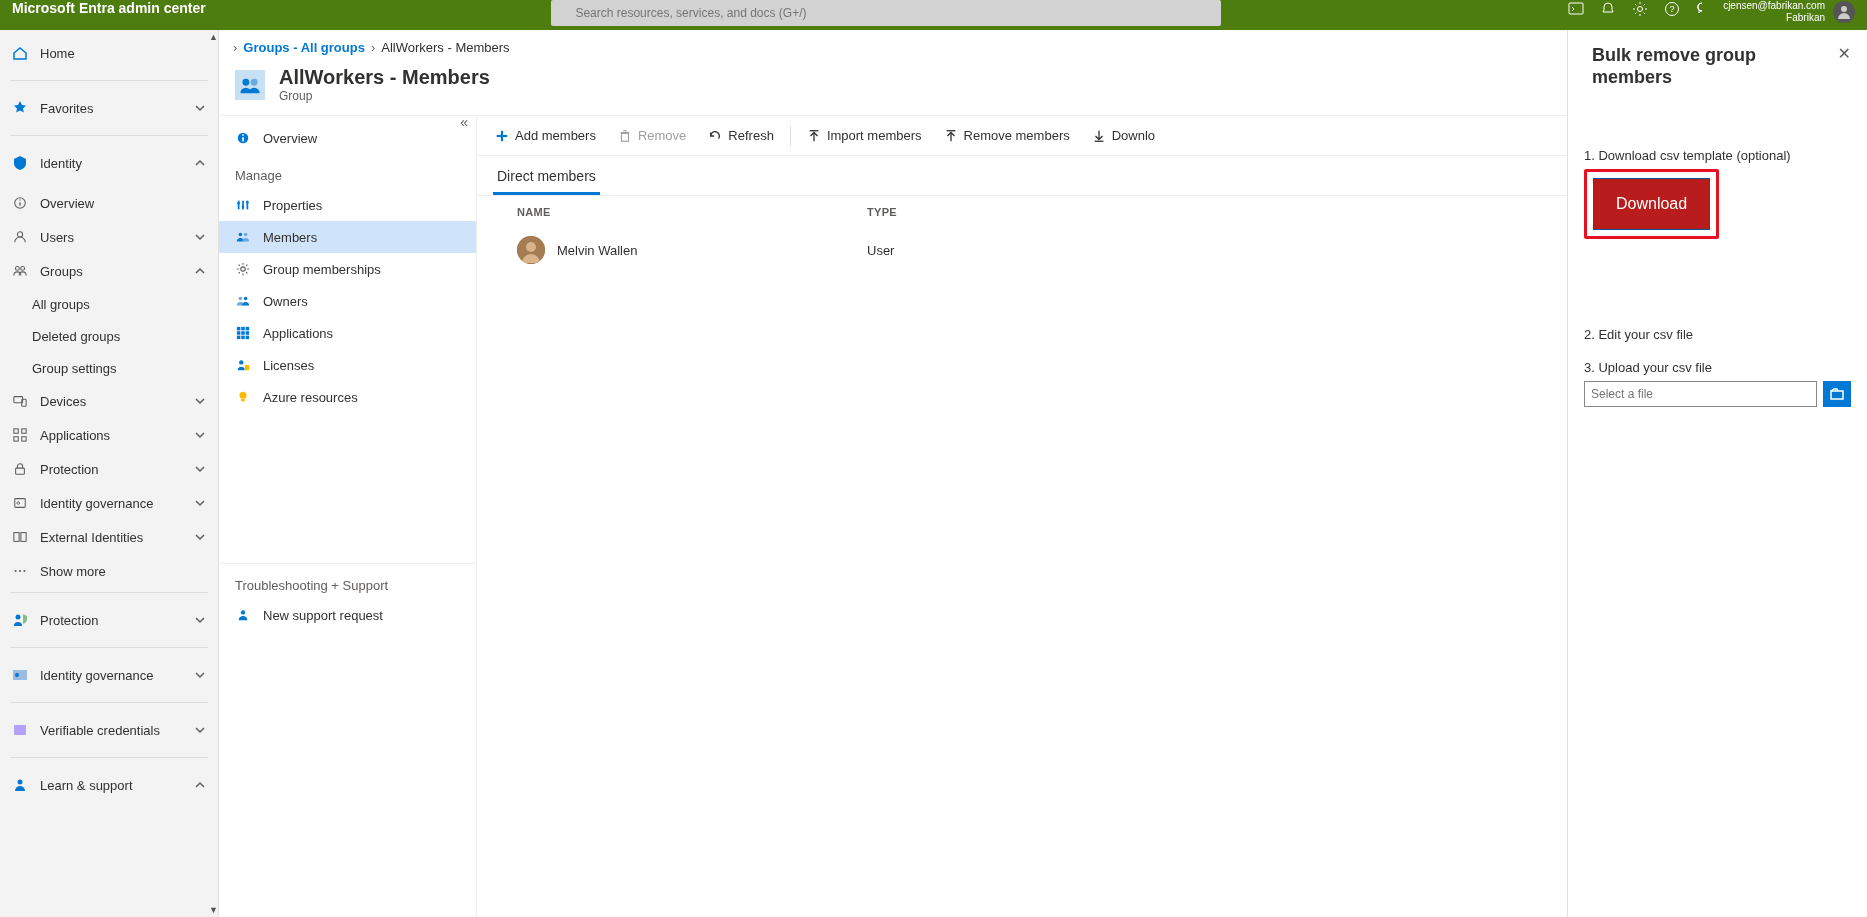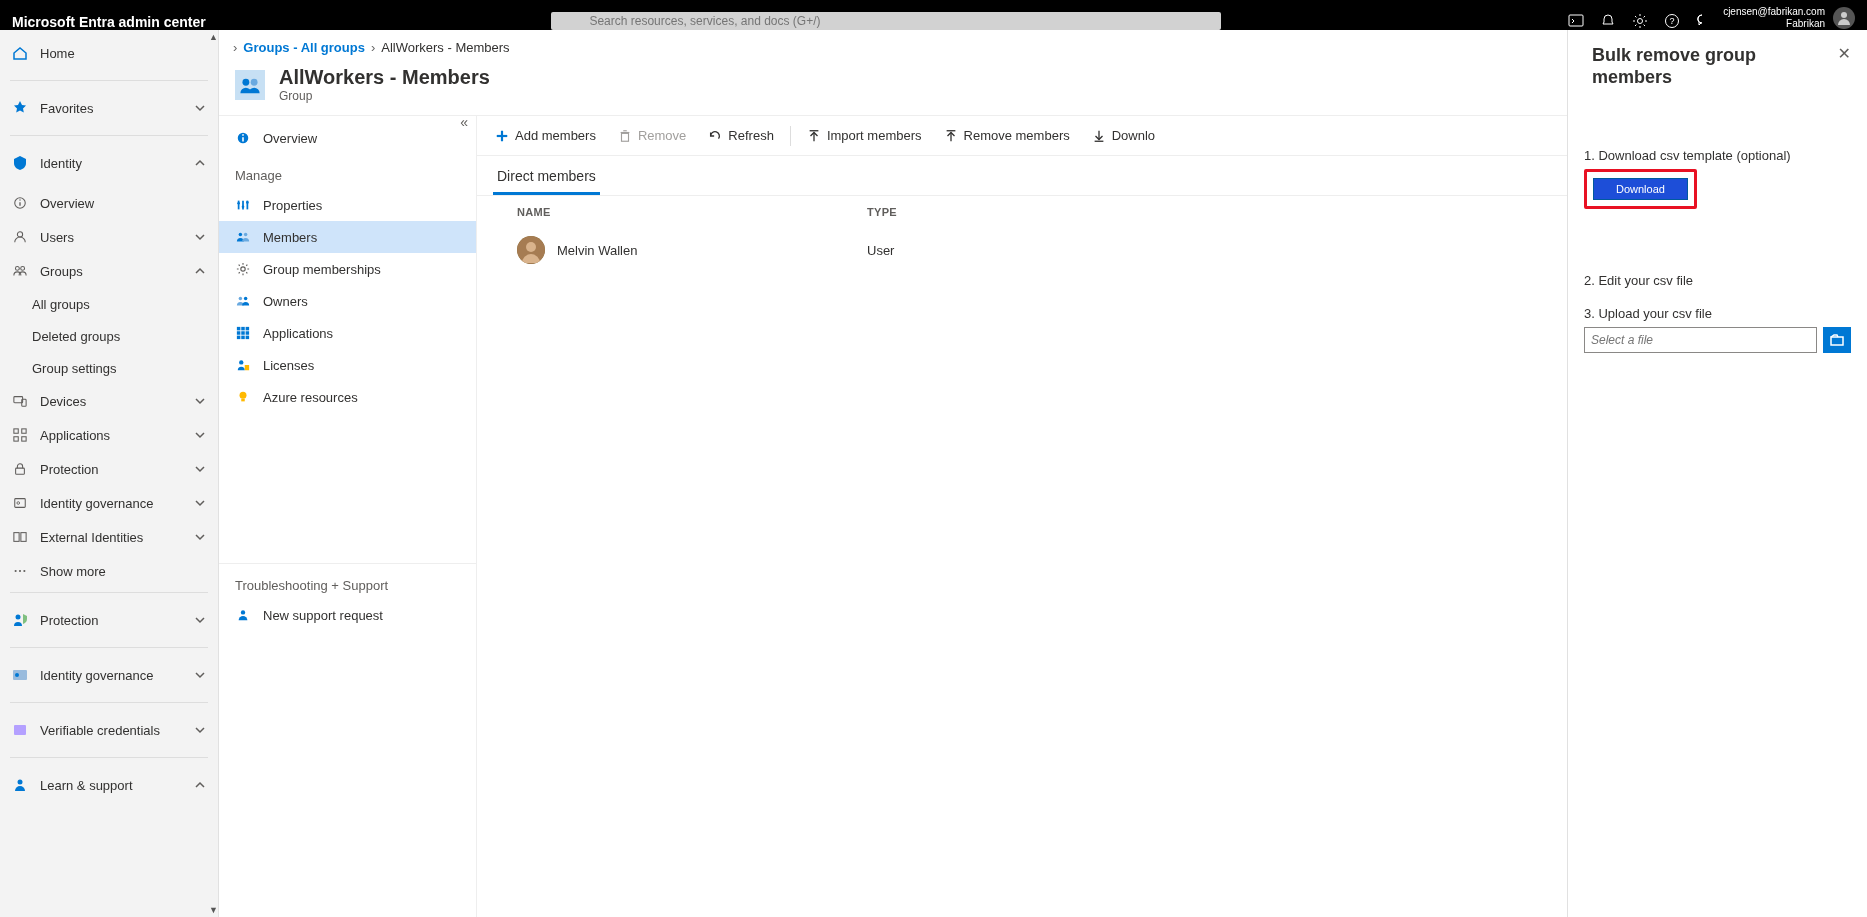--- a/index.html
+++ b/index.html
@@ -1,22 +1,22 @@
 <!DOCTYPE html>
 <html><head>
 <meta charset="utf-8">
 <style>
 * { box-sizing: border-box; margin: 0; padding: 0; }
 body { font-family: "Segoe UI", sans-serif; font-size: 13px; color: #323130; background: #fff; overflow: hidden; }
 
 
-.topbar { height: 30px; background: #000000; color: #fff; display: flex; align-items: flex-end; padding: 0 12px; }
+.topbar { height: 30px; background: #4d7c0f; color: #fff; display: flex; align-items: flex-start; padding: 0 12px; }
 .topbar .brand { font-size: 14px; font-weight: 600; }
 .topbar .search-wrap { flex: 1; display: flex; justify-content: center; }
-.topbar .search { width: 670px; background: #d2d2d2; color: #333; border: none; border-radius: 2px; height: 18px; padding: 0 8px 0 38px; font-size: 12px; position: relative; }
+.topbar .search { width: 670px; background: #d2d2d2; color: #333; border: none; border-radius: 2px; height: 26px; padding: 0 8px 0 24px; font-size: 12px; position: relative; }
 .topbar .search-box { position: relative; width:670px; }
 .topbar .search-box svg { position: absolute; left: 6px; top: 4px; }
 .topbar .top-icons { display: flex; align-items: center; gap: 14px; }
 .topbar .top-icons .ic { width: 18px; height: 18px; display: flex; align-items: center; justify-content: center; cursor: pointer; }
 .topbar .account { display: flex; align-items: center; gap: 8px; margin-left: 10px; }
 .topbar .account .acct-text { text-align: right; font-size: 10px; line-height: 12px; }
 .topbar .avatar-circle { width: 22px; height: 22px; border-radius: 50%; background: #555; display:flex;align-items:center;justify-content:center; }
 
 
 .layout { display: flex; height: calc(917px - 30px); position: relative; }
@@ -83,27 +83,27 @@
 .grid-row .col-name { width: 350px; display: flex; align-items: center; gap: 12px; }
 .grid-row .col-type { width: 200px; }
 .grid-row .avatar { width: 28px; height: 28px; border-radius: 50%; background: #8a6d3b; display:flex;align-items:center;justify-content:center; overflow:hidden; }
 .grid-row .avatar svg { width:28px;height:28px; }
 
 
 .flyout { position: absolute; right: 0; top: 0; bottom: 0; width: 300px; background: #fff; border-left: 1px solid #e1e1e1; padding: 14px 16px; }
 .flyout .fly-head { display: flex; justify-content: space-between; align-items: flex-start; }
 .flyout .fly-title { font-size: 18px; font-weight: 600; line-height: 22px; margin-left: 8px; }
 .flyout .close-x { cursor: pointer; font-size: 16px; color: #605e5c; }
-.flyout .step { margin-top: 64px; font-size: 13px; }
+.flyout .step { margin-top: 88px; font-size: 13px; }
 .flyout .step.first { margin-top: 60px; }
 .flyout .step+.step { margin-top: 18px; }
 .flyout .dl-box { border: 3px solid #e81123; padding: 6px; display: inline-block; margin-top: 6px; border-radius: 2px; }
-.flyout .dl-btn { background: #1d4ed8; color: #fff; border: 1px solid #005a9e; padding: 4px 22px; cursor: pointer; font-size: 11px; }
+.flyout .dl-btn { background: #b91c1c; color: #fff; border: 1px solid #005a9e; padding: 16px 22px; cursor: pointer; font-size: 16px; }
 .flyout .upload-row { display: flex; gap: 6px; margin-top: 6px; align-items:stretch; }
-.flyout .upload-input { flex: 1; border: 1px solid #8a8886; padding: 3px 6px; font-style: italic; color: #767676; background:#fff; height:26px; font-size:12px;}
+.flyout .upload-input { flex: 1; border: 1px solid #8a8886; padding: 3px 6px; color: #767676; background:#fff; height:26px; font-size:12px;}
 .flyout .upload-btn { width: 28px; background: #0078d4; display: flex; align-items: center; justify-content: center; cursor: pointer; }
 .flyout .upload-btn svg { color:#fff; }
 
 svg { display:block; }
 </style>
 </head>
 <body>
 
 <div class="topbar">
   <div class="brand">Microsoft Entra admin center</div>

